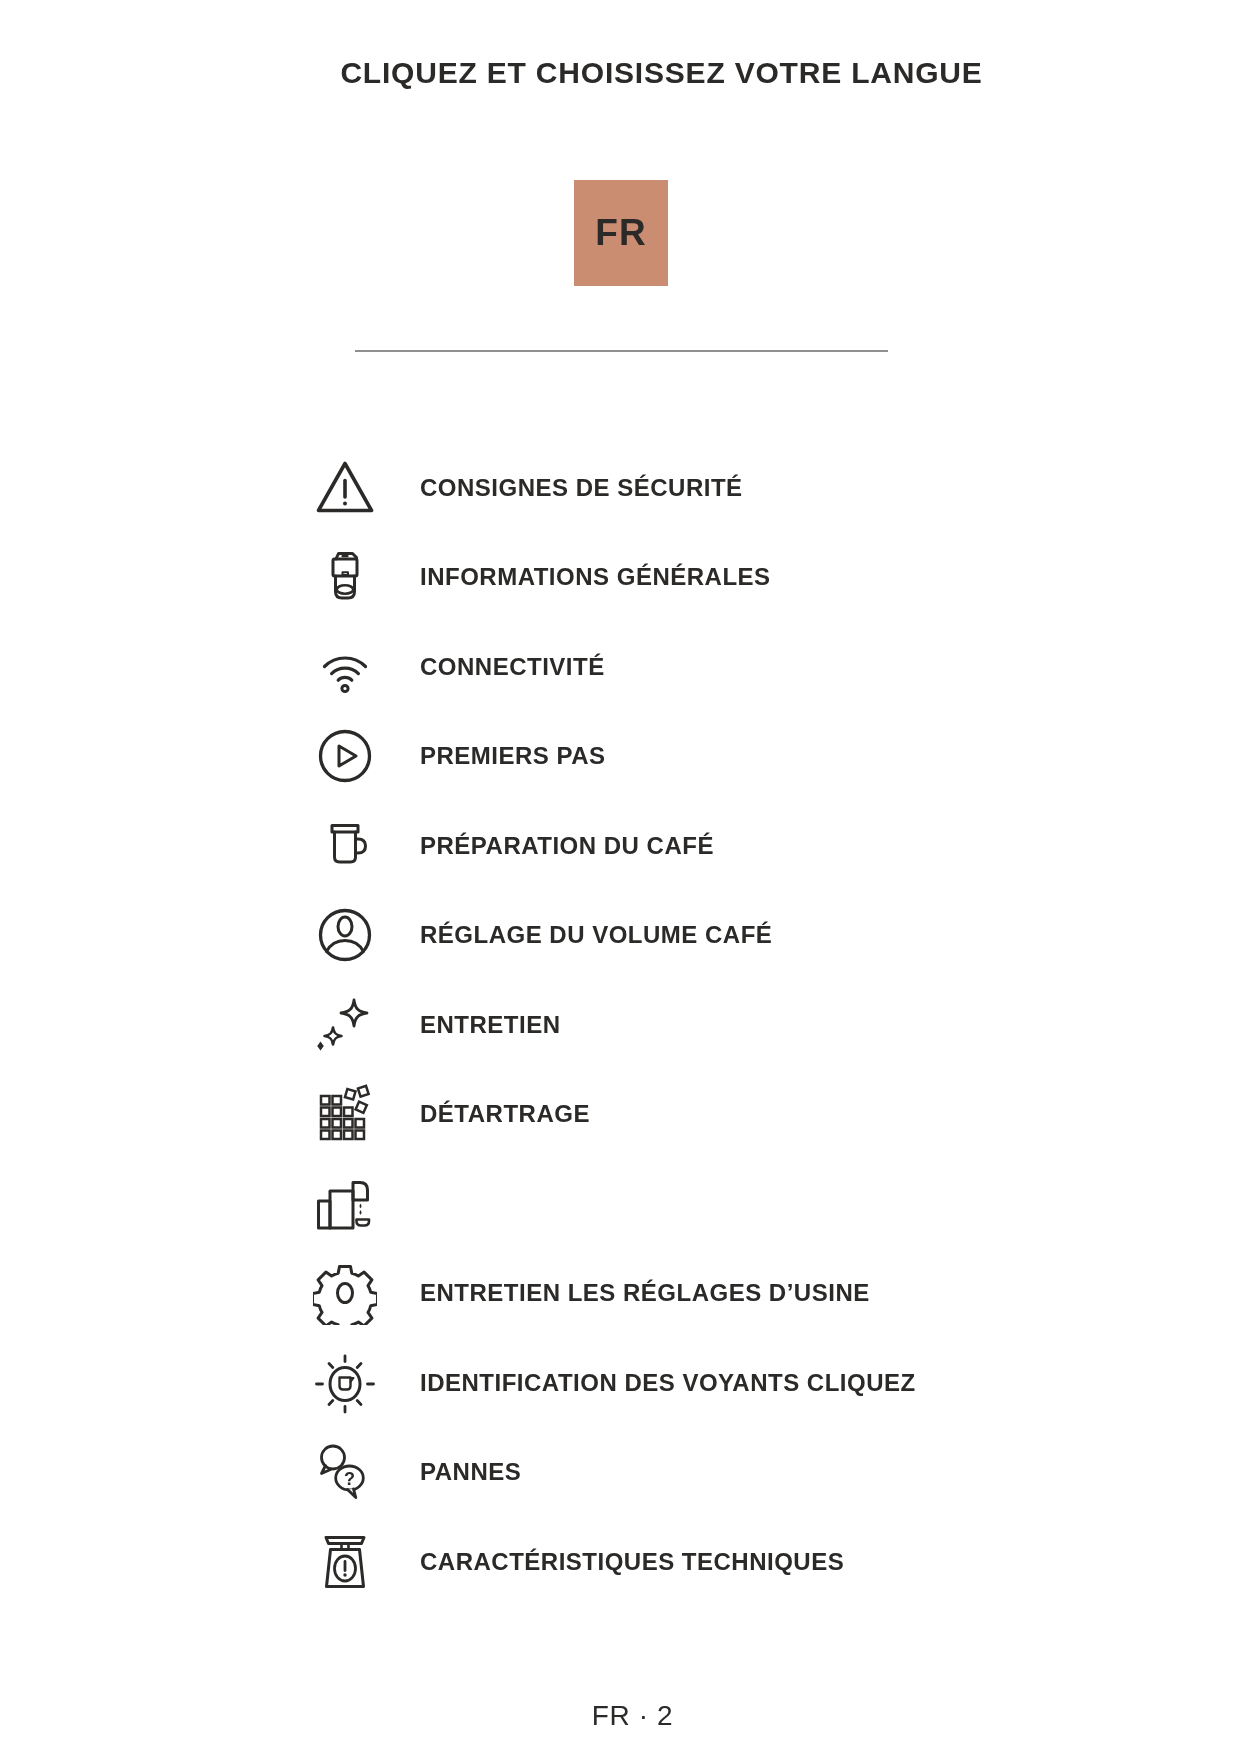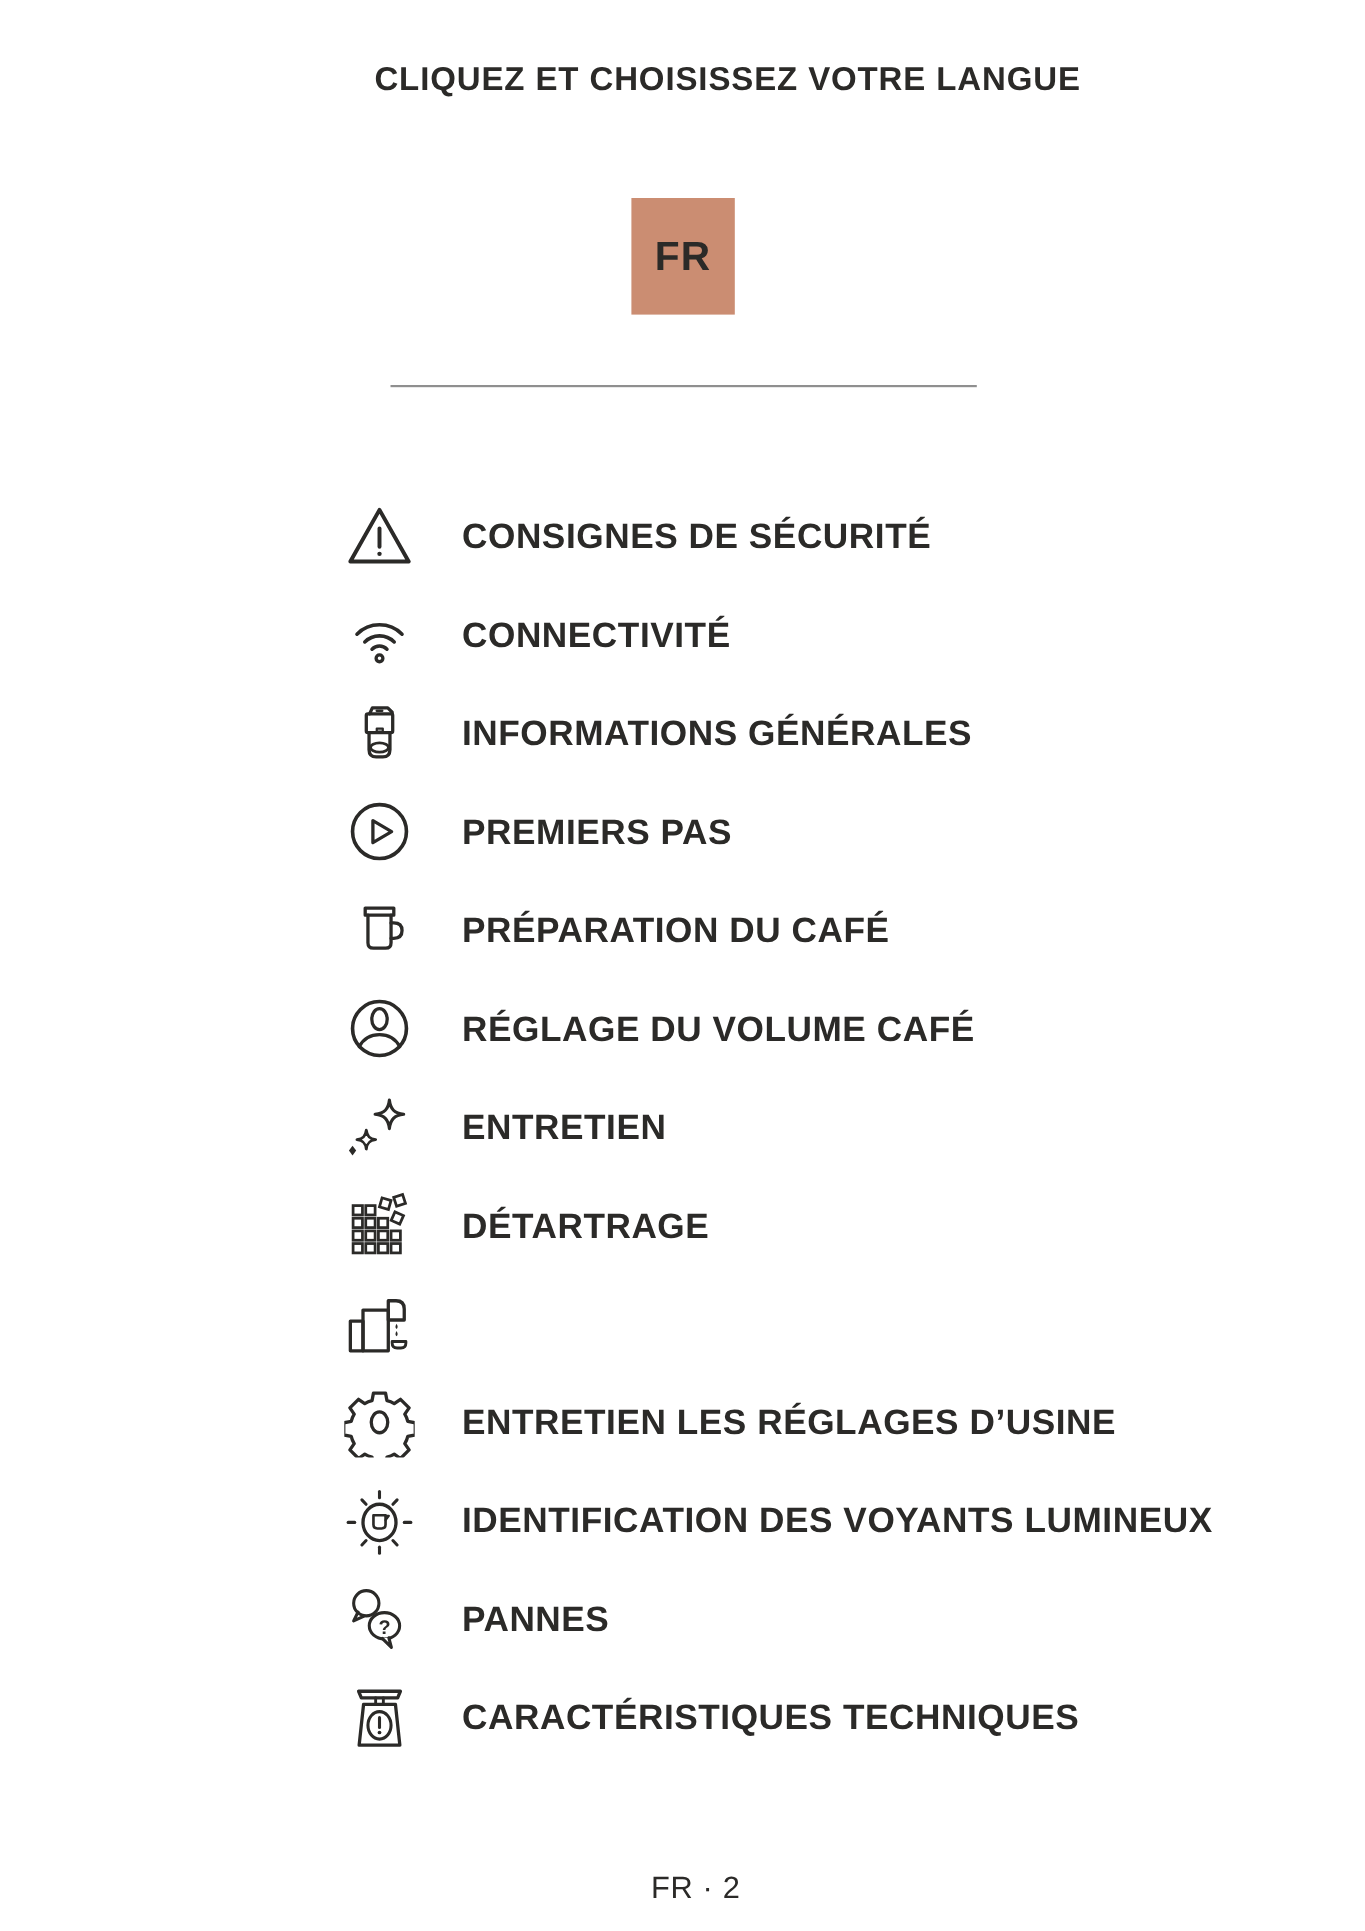--- a/index.html
+++ b/index.html
@@ -20,21 +20,21 @@
   .divider{
     position:absolute;left:355px;top:350px;width:533px;height:2px;background:#8F8F8F;
   }
   .toc{position:absolute;left:313px;top:443px;}
   .nav-row{display:flex;align-items:center;height:89.5px;cursor:pointer;}
   .icon-box{
     width:64px;height:64px;flex:0 0 64px;display:flex;
     align-items:center;justify-content:center;margin-right:43px;
   }
   .icon-box svg{display:block;}
-  .nav-label{font-size:32px;font-weight:bold;letter-spacing:0.5px;white-space:nowrap;}
+  .nav-label{font-size:24px;font-weight:bold;letter-spacing:0.5px;white-space:nowrap;}
   .footer{
     position:absolute;top:1700px;left:12px;width:100%;text-align:center;
     font-size:28px;letter-spacing:0.6px;
   }
 </style>
 </head>
 <body>
 
 <div class="page">
 
@@ -48,46 +48,46 @@
 
     <div class="nav-row">
       <span class="icon-box">
         <svg width="64" height="64" viewBox="0 0 64 64" fill="none" stroke="#2B2A28" stroke-width="3.6" stroke-linecap="round" stroke-linejoin="round">
           <path d="M32 7.5 L58.5 54.5 H5.5 Z"></path>
           <path d="M32 24.5 V41"></path>
           <circle cx="32" cy="47.5" r="2" fill="#2B2A28" stroke="none"></circle>
         </svg>
       </span>
       <span class="nav-label">CONSIGNES DE SÉCURITÉ</span>
-    </div>
-
-    <div class="nav-row">
-      <span class="icon-box">
-        <svg width="64" height="64" viewBox="0 0 64 64" fill="none" stroke="#2B2A28" stroke-width="3.2" stroke-linecap="round" stroke-linejoin="round">
-          <path d="M11.5 31.5 A29 29 0 0 1 52.5 31.5"></path>
-          <path d="M18.6 38.6 A19 19 0 0 1 45.4 38.6"></path>
-          <path d="M25.2 45.2 A9.6 9.6 0 0 1 38.8 45.2"></path>
-          <circle cx="32" cy="53.5" r="3.1" stroke-width="3"></circle>
-        </svg>
-      </span>
-      <span class="nav-label">CONNECTIVITÉ</span>
     </div>
 
     <div class="nav-row">
       <span class="icon-box">
         <svg width="64" height="64" viewBox="0 0 64 64" fill="none" stroke="#2B2A28" stroke-width="3" stroke-linecap="round" stroke-linejoin="round">
           <path d="M23 14 L25.5 8.5 H39.5 L43.5 12.5 V14"></path>
           <rect x="20" y="14" width="24" height="17" rx="1.5"></rect>
           <path d="M29.5 11.2 H34.5" stroke-width="2.2"></path>
           <rect x="29.5" y="27.3" width="5.5" height="2.8" stroke-width="2"></rect>
           <path d="M22.5 31 V46.5 Q22.5 53 29 53 H35 Q41.5 53 41.5 46.5 V31"></path>
           <ellipse cx="32" cy="44.5" rx="8.2" ry="4.2" stroke-width="2.6"></ellipse>
         </svg>
       </span>
       <span class="nav-label">INFORMATIONS GÉNÉRALES</span>
+    </div>
+
+    <div class="nav-row">
+      <span class="icon-box">
+        <svg width="64" height="64" viewBox="0 0 64 64" fill="none" stroke="#2B2A28" stroke-width="3.2" stroke-linecap="round" stroke-linejoin="round">
+          <path d="M11.5 31.5 A29 29 0 0 1 52.5 31.5"></path>
+          <path d="M18.6 38.6 A19 19 0 0 1 45.4 38.6"></path>
+          <path d="M25.2 45.2 A9.6 9.6 0 0 1 38.8 45.2"></path>
+          <circle cx="32" cy="53.5" r="3.1" stroke-width="3"></circle>
+        </svg>
+      </span>
+      <span class="nav-label">CONNECTIVITÉ</span>
     </div>
 
     <div class="nav-row">
       <span class="icon-box">
         <svg width="64" height="64" viewBox="0 0 64 64" fill="none" stroke="#2B2A28" stroke-width="3.3" stroke-linecap="round" stroke-linejoin="round">
           <circle cx="32" cy="32" r="24.5"></circle>
           <path d="M26 22 L43 32 L26 42 Z" stroke-width="3"></path>
         </svg>
       </span>
       <span class="nav-label">PREMIERS PAS</span>
@@ -182,21 +182,21 @@
           <path d="M32 5 V10.5" stroke-width="2.8"></path>
           <path d="M16 12.5 L19.8 16.5" stroke-width="2.8"></path>
           <path d="M48 12.5 L44.2 16.5" stroke-width="2.8"></path>
           <path d="M16 53.5 L19.8 49.5" stroke-width="2.8"></path>
           <path d="M48 53.5 L44.2 49.5" stroke-width="2.8"></path>
           <path d="M32 61 V55.5" stroke-width="2.8"></path>
           <path d="M3.5 33 H9.5" stroke-width="2.8"></path>
           <path d="M54.5 33 H60.5" stroke-width="2.8"></path>
         </svg>
       </span>
-      <span class="nav-label">IDENTIFICATION DES VOYANTS LUMINEUX</span>
+      <span class="nav-label">IDENTIFICATION DES VOYANTS CLIQUEZ</span>
     </div>
 
     <div class="nav-row">
       <span class="icon-box">
         <svg width="64" height="64" viewBox="0 0 64 64" fill="none" stroke="#2B2A28" stroke-width="2.8" stroke-linecap="round" stroke-linejoin="round">
           <circle cx="20" cy="17.5" r="11.5"></circle>
           <path d="M12.5 25.5 L8.5 33.5 L17.5 29.5"></path>
           <ellipse cx="36.5" cy="38" rx="13.8" ry="12" fill="#FFFFFF"></ellipse>
           <path d="M34.5 49.4 L42.8 57.6 L40.5 48.9" fill="#FFFFFF"></path>
           <text x="36.5" y="45" text-anchor="middle" font-size="18" font-weight="bold" fill="#2B2A28" stroke="none" font-family="'Liberation Sans', sans-serif">?</text>

